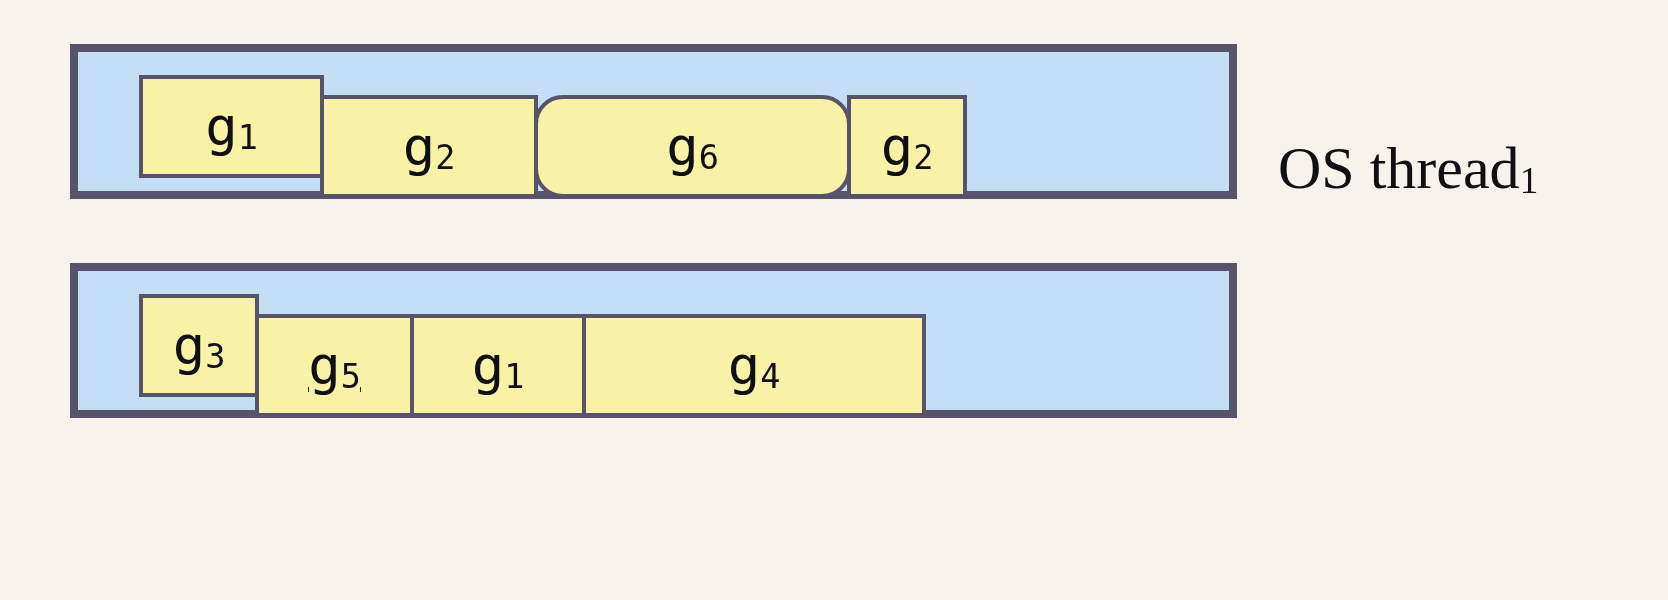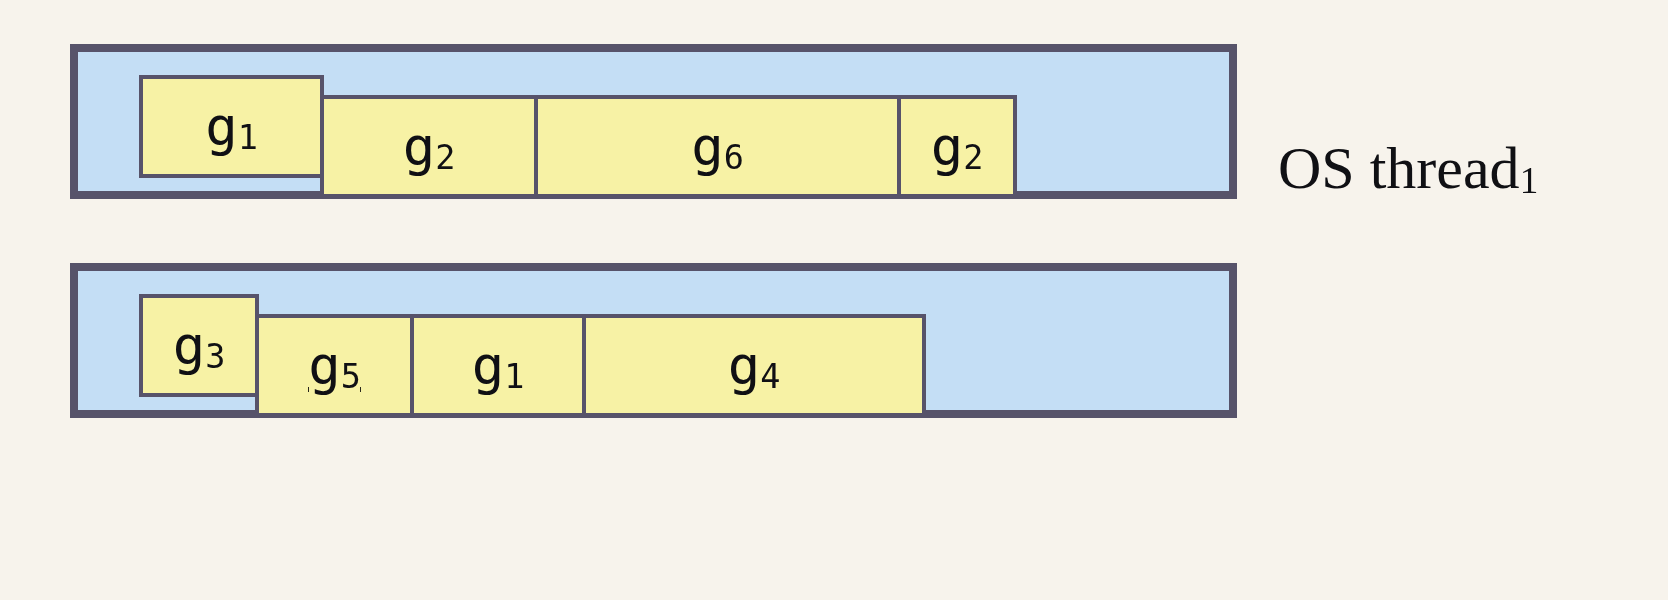--- a/index.html
+++ b/index.html
@@ -94,21 +94,21 @@
 <div class="canvas">
 
   <div class="thread-box t1">
     <div class="g-row">
       <div class="g-box" style="width: 185px;">
         <span class="g-label"><span>g</span><sub>1</sub></span>
       </div>
       <div class="g-box" style="width: 218px;">
         <span class="g-label"><span>g</span><sub>2</sub></span>
       </div>
-      <div class="g-box" style="width: 367px;">
+      <div class="g-box" style="width: 317px; border-radius: 29px;">
         <span class="g-label"><span>g</span><sub>6</sub></span>
       </div>
       <div class="g-box" style="width: 120px;">
         <span class="g-label"><span>g</span><sub>2</sub></span>
       </div>
     </div>
   </div>
   <div class="os-label l1"><span>OS thread</span><sub>1</sub></div>
 
   <div class="thread-box t2">

